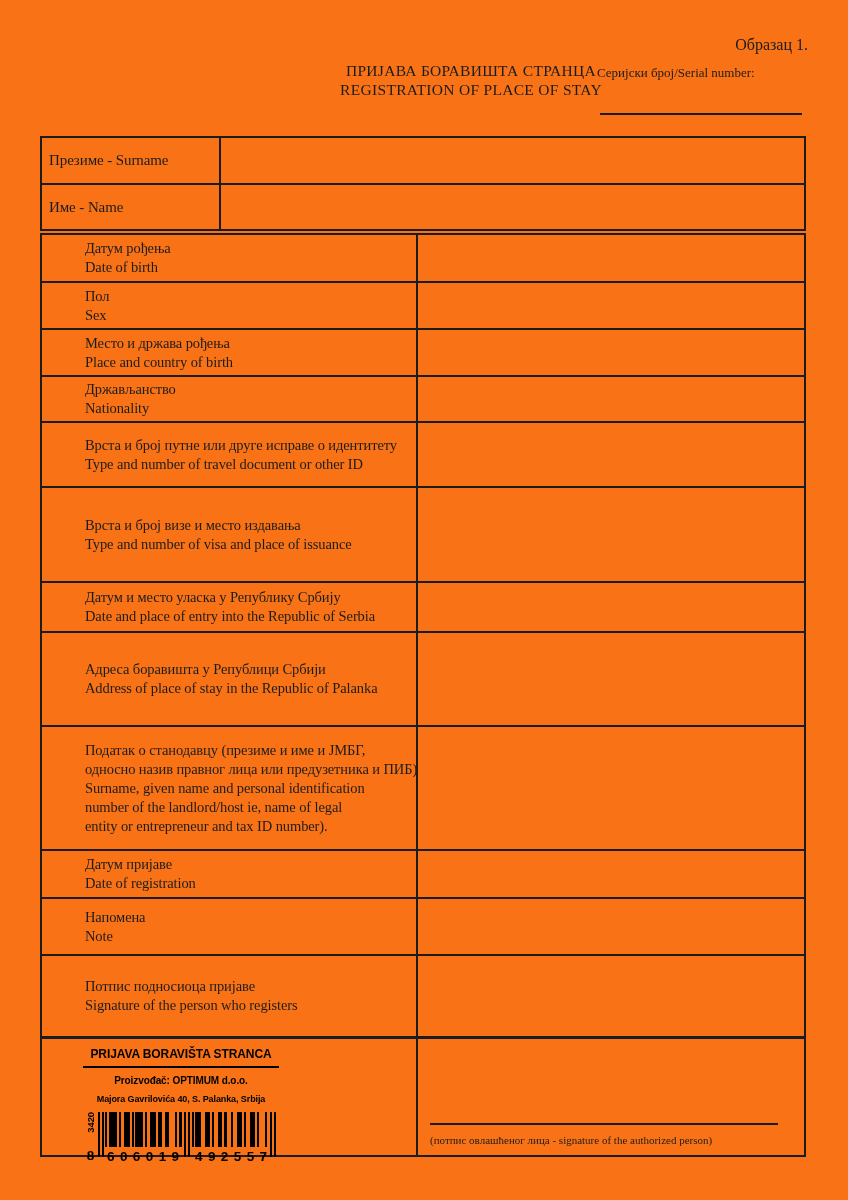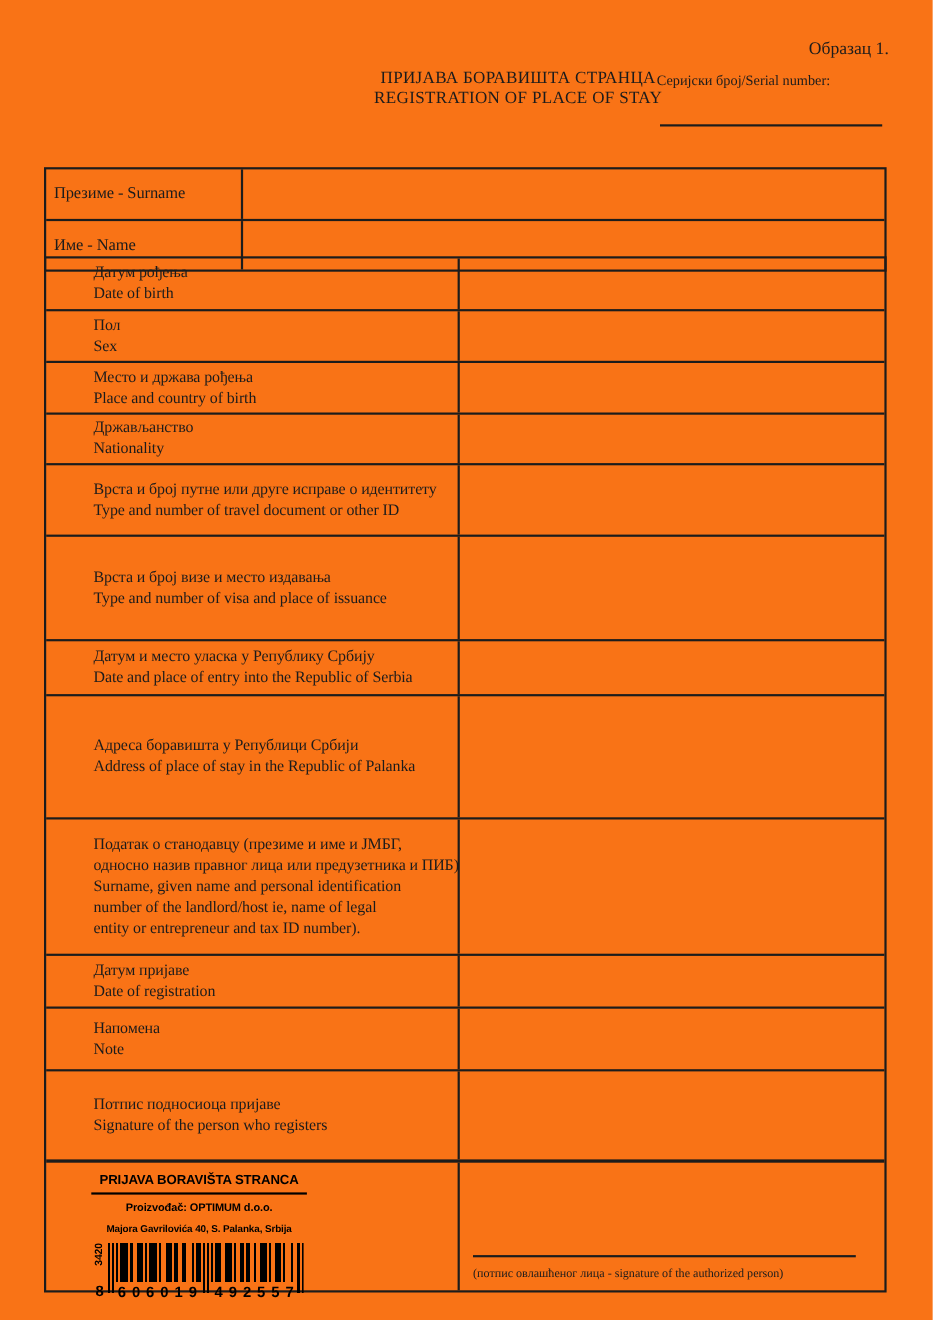--- a/index.html
+++ b/index.html
@@ -7,21 +7,21 @@
         font-family:"Liberation Serif",serif;color:#1c1c1c;overflow:hidden;}
 
   .form-tag{position:absolute;top:36px;right:40px;font-size:16px;}
   .title-block{position:absolute;top:61px;left:0;width:848px;text-align:center;
                font-size:15.5px;line-height:19px;letter-spacing:.3px;padding-left:47px;}
   .serial-label{position:absolute;top:65px;left:597px;font-size:13px;}
   .serial-line{position:absolute;top:113px;left:600px;width:202px;
                border-top:2px solid #1c1c1c;}
 
   .tbl{position:absolute;left:40px;width:766px;border:2px solid #1c1c1c;box-sizing:border-box;}
-  .tbl-a{top:136px;margin-top:16px;}
+  .tbl-a{top:136px;}
   .tbl-b{top:233px;}
   .row{display:flex;box-sizing:border-box;}
   .row.bt{border-top:2px solid #1c1c1c;}
   .row.bt-thick{border-top:3px solid #1c1c1c;}
   .lcell{box-sizing:border-box;border-right:2px solid #1c1c1c;display:flex;
          flex-direction:column;justify-content:center;
          padding:2px 4px 2px 7px;font-size:14.5px;line-height:19px;}
   .lcell div{white-space:nowrap;letter-spacing:-.1px;}
   .lcell-a{width:179px;font-size:15px;}
   .lcell-b{width:340px;margin-left:36px;}
@@ -129,21 +129,21 @@
     </div>
 
     <div class="row bt" style="height:50px">
       <div class="lcell lcell-b">
         <div>Датум и место уласка у Републику Србију</div>
         <div>Date and place of entry into the Republic of Serbia</div>
       </div>
       <div class="vcell"></div>
     </div>
 
-    <div class="row bt" style="height:112px">
+    <div class="row bt" style="height:94px">
       <div class="lcell lcell-b">
         <div>Адреса боравишта у Републици Србији</div>
         <div>Address of place of stay in the Republic of Palanka</div>
       </div>
       <div class="vcell"></div>
     </div>
 
     <div class="row bt" style="height:124px">
       <div class="lcell lcell-b">
         <div>Податак о станодавцу (презиме и име и ЈМБГ,</div>

